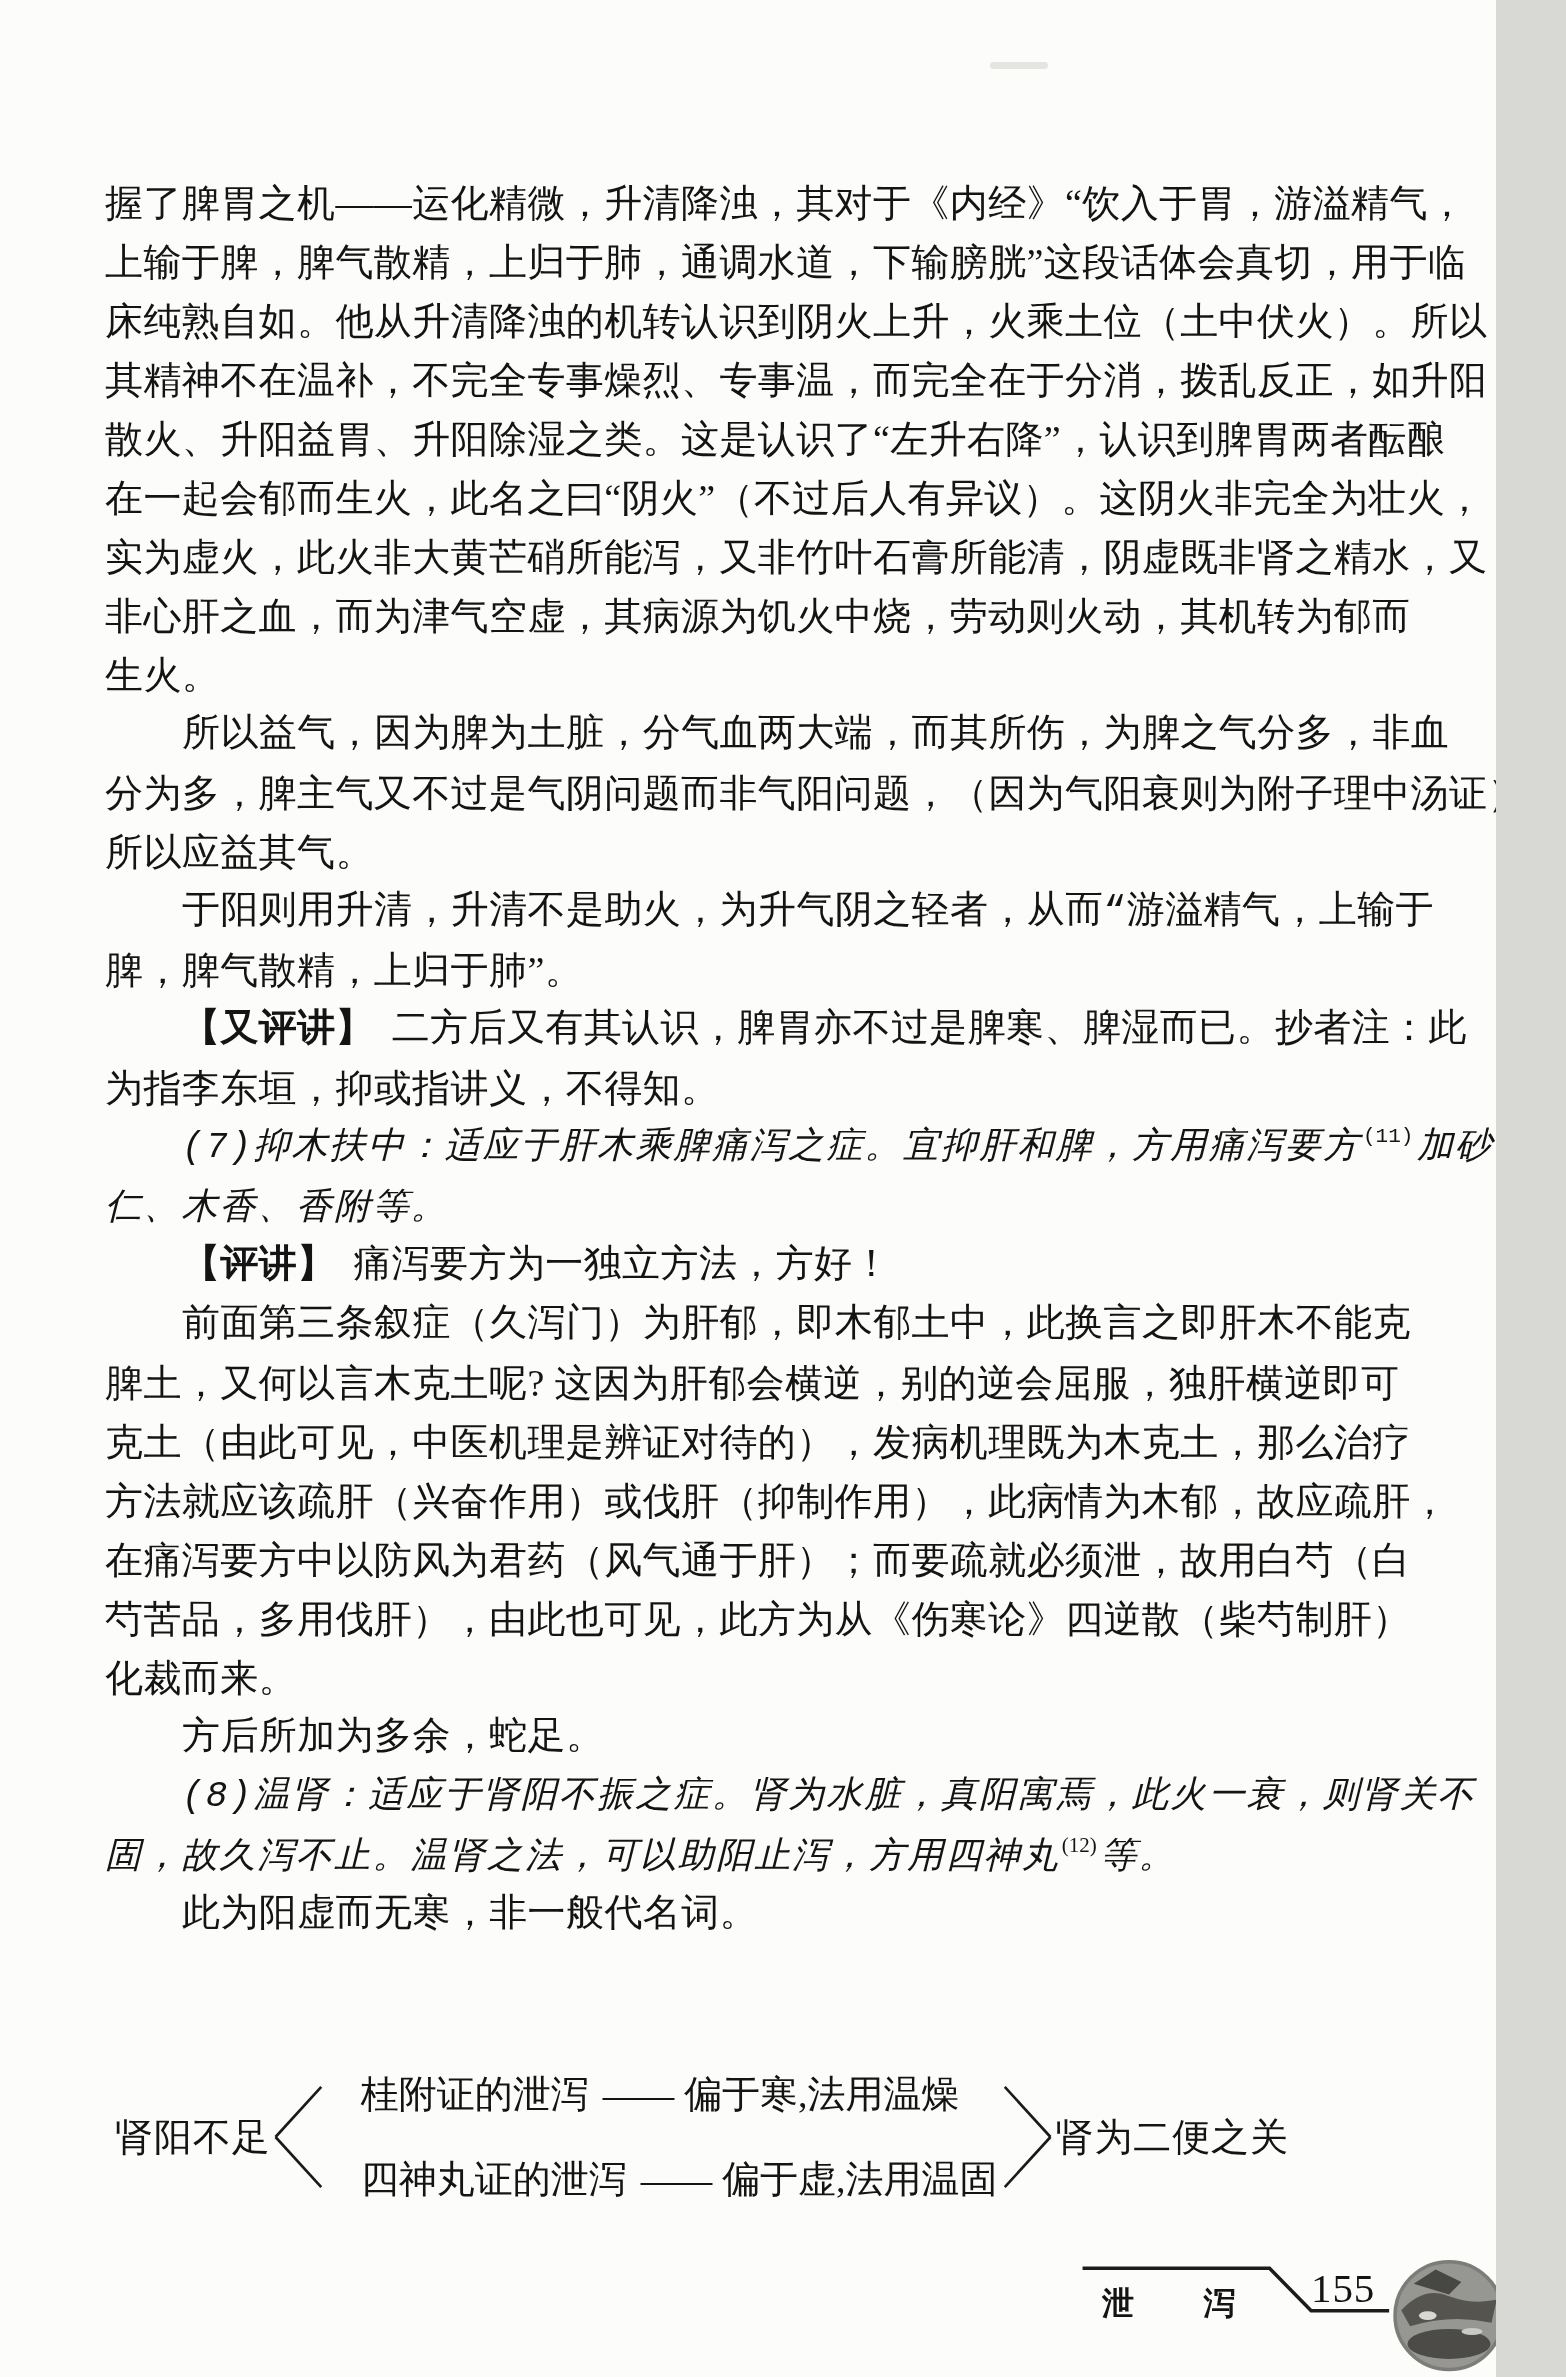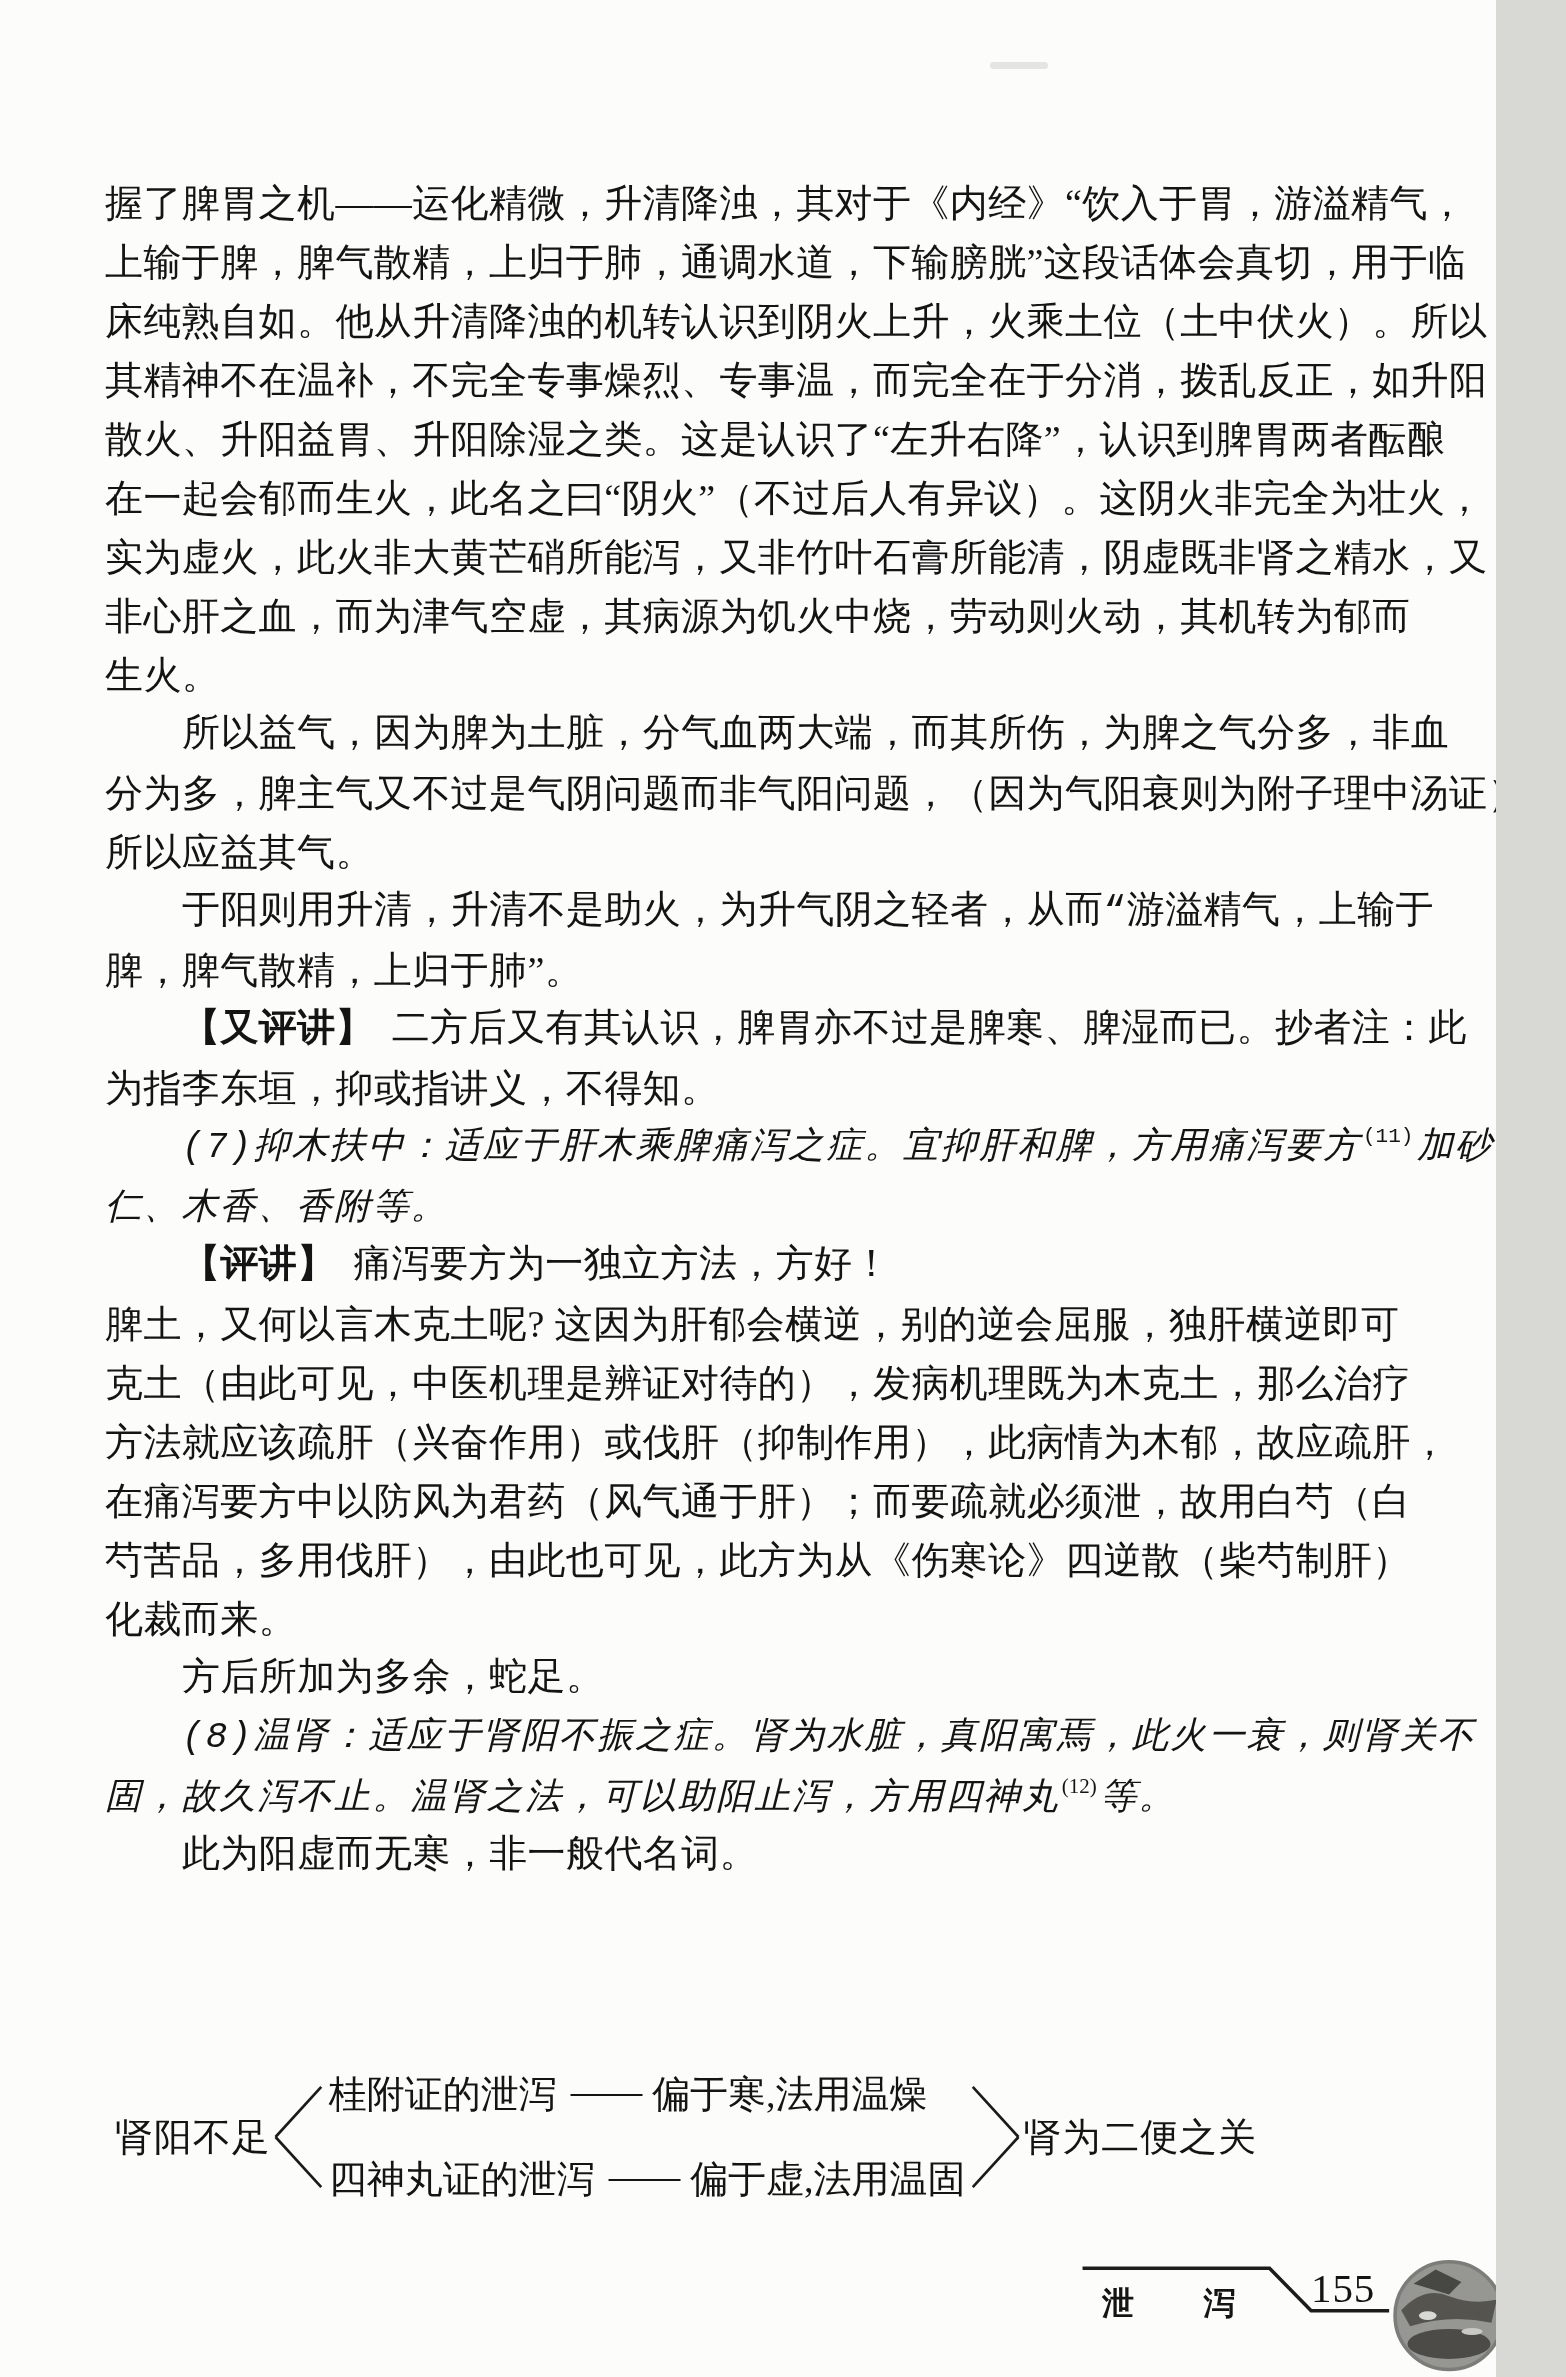--- a/index.html
+++ b/index.html
@@ -25,21 +25,21 @@
   }
   
   .diagram{
     position:absolute;left:115px;top:2075px;width:1329px;height:124px;
     display:flex;align-items:center;font-size:38px;
   }
   .d-root,.d-result{white-space:nowrap;letter-spacing:0.9px;}
   .d-bracket{flex:0 0 auto;margin:0 1.8px;}
   .d-bracket svg{display:block;}
   .d-rows{display:flex;flex-direction:column;gap:34px;margin:0 3.5px;}
-  .d-row{display:flex;white-space:nowrap;}
+  .d-row{display:flex;align-items:center;white-space:nowrap;margin-left:32px;}
   .d-dash{margin:0 14px;letter-spacing:-4.4px;}
   
   .footer-rule{position:absolute;left:1079px;top:2254px;}
   .footer-chapter{
     position:absolute;left:1102px;top:2282px;
     font-size:32px;font-weight:bold;letter-spacing:1.8px;white-space:nowrap;
   }
   .footer-page{
     position:absolute;left:1311px;top:2264px;
     font-size:41px;letter-spacing:0.9px;
@@ -75,20 +75,21 @@
       <span class="tag">【又评讲】</span><span>二方后又有其认识，脾胃亦不过是脾寒、脾湿而已。抄者注：此</span>
     </div>
     <div class="ln">为指李东垣，抑或指讲义，不得知。</div>
     <div class="ln indent kai">
       <span>(7)抑木扶中：适应于肝木乘脾痛泻之症。宜抑肝和脾，方用痛泻要方</span><span class="fn">(11)</span><span>加砂</span>
     </div>
     <div class="ln kai">仁、木香、香附等。</div>
     <div class="ln indent">
       <span class="tag">【评讲】</span><span>痛泻要方为一独立方法，方好！</span>
     </div>
+    <div class="ln indent">前面第三条叙症（久泻门）为肝郁，即木郁土中，此换言之即肝木不能克</div>
     <div class="ln">脾土，又何以言木克土呢? 这因为肝郁会横逆，别的逆会屈服，独肝横逆即可</div>
     <div class="ln">克土（由此可见，中医机理是辨证对待的），发病机理既为木克土，那么治疗</div>
     <div class="ln">方法就应该疏肝（兴奋作用）或伐肝（抑制作用），此病情为木郁，故应疏肝，</div>
     <div class="ln">在痛泻要方中以防风为君药（风气通于肝）；而要疏就必须泄，故用白芍（白</div>
     <div class="ln">芍苦品，多用伐肝），由此也可见，此方为从《伤寒论》四逆散（柴芍制肝）</div>
     <div class="ln">化裁而来。</div>
     <div class="ln indent">方后所加为多余，蛇足。</div>
     <div class="ln indent kai">(8)温肾：适应于肾阳不振之症。肾为水脏，真阳寓焉，此火一衰，则肾关不</div>
     <div class="ln kai">
       <span>固，故久泻不止。温肾之法，可以助阳止泻，方用四神丸</span><span class="fn">(12)</span><span>等。</span>

